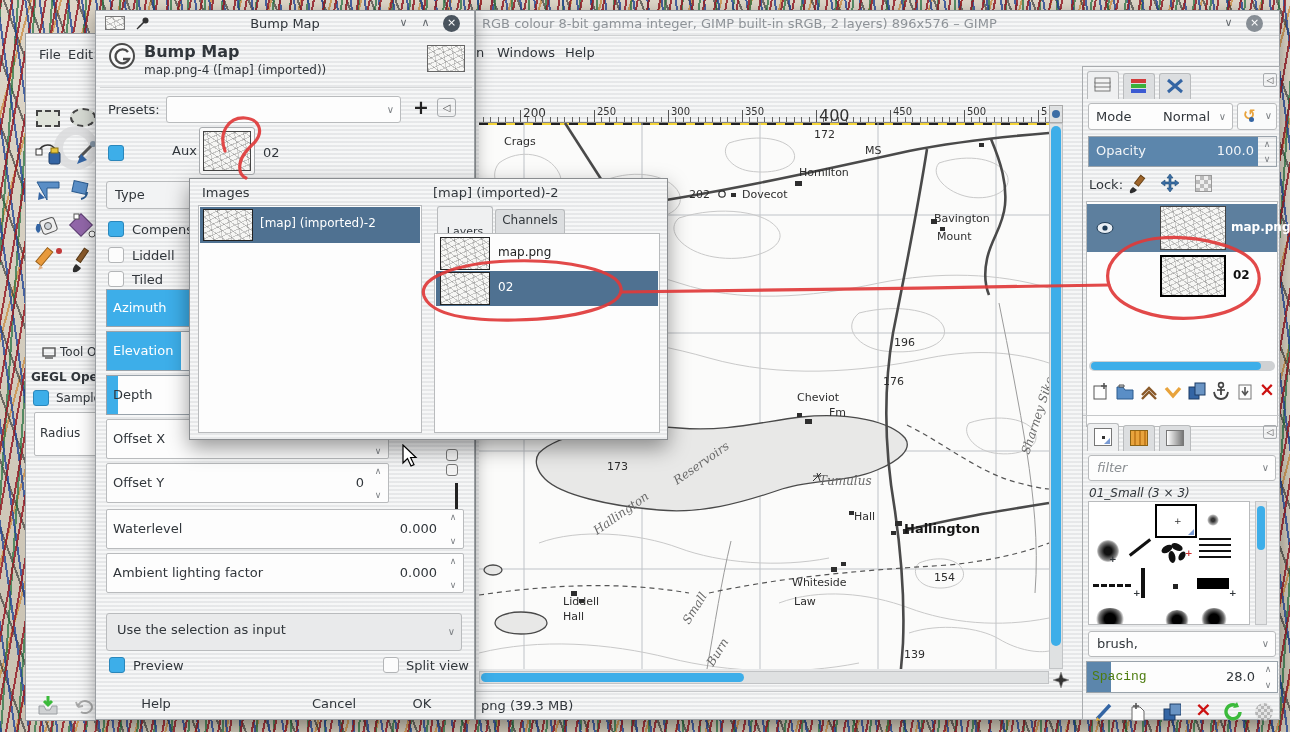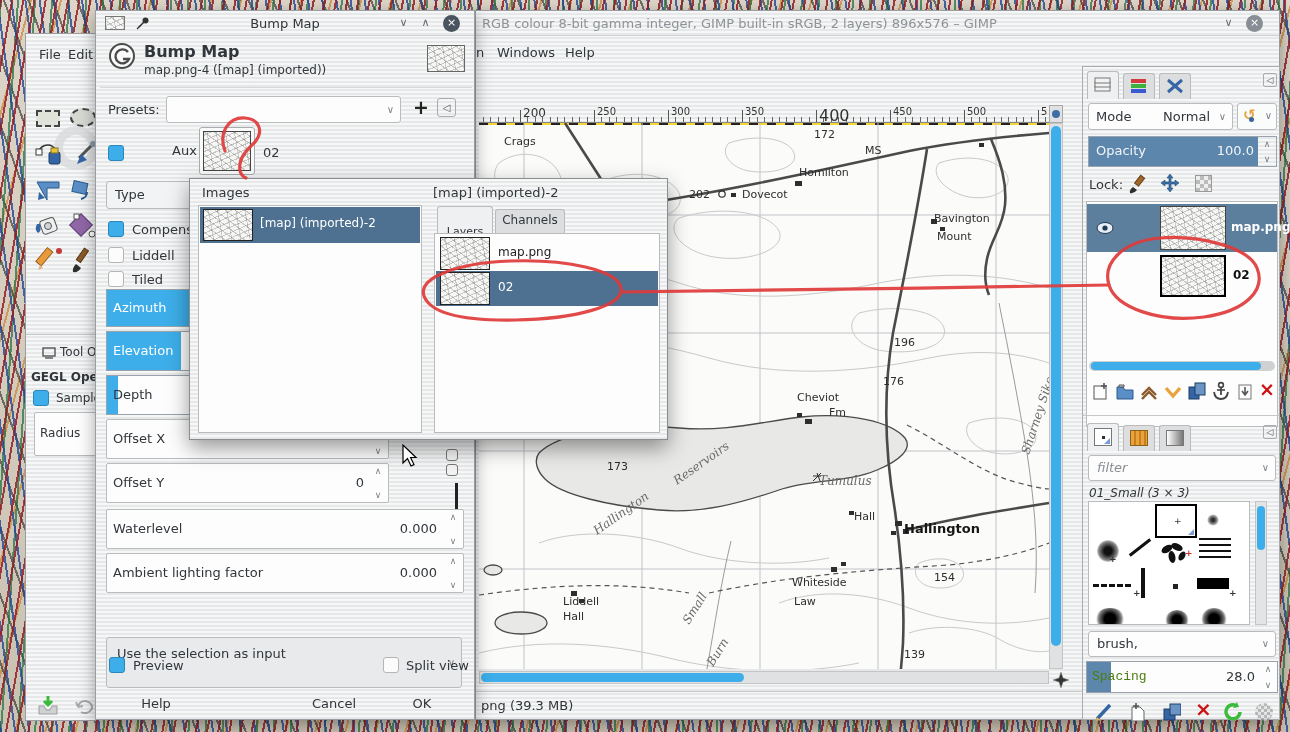--- a/index.html
+++ b/index.html
@@ -580,21 +580,21 @@
     </div>
     <div class="spinrow" style="left:10px; top:542px; width:358px; height:40px;">
       <span style="position:absolute; left:6px; top:11px;">Ambient lighting factor</span>
       <span class="val" style="right:26px; top:11px;">0.000</span>
       <div class="spincol">
           <span>∧</span>
           <span>∨</span>
         </div>
     </div>
 
-    <div class="combo" style="left:10px; top:626px; width:356px; height:51px; background:#e9eaeb;">
+    <div class="combo" style="left:10px; top:602px; width:356px; height:38px; background:#e9eaeb;">
       <span style="position:absolute; left:10px; top:8px;">Use the selection as input</span>
       <span class="arr">∨</span>
     </div>
 
     <span class="cb on" style="left:13px; top:646px;"></span>
     <span style="position:absolute; left:37px; top:647px;">Preview</span>
     <span class="cb" style="left:287px; top:646px;"></span>
     <span style="position:absolute; left:310px; top:647px;">Split view</span>
 
     <span style="position:absolute; left:30px; top:685px; width:60px; text-align:center;">Help</span>

